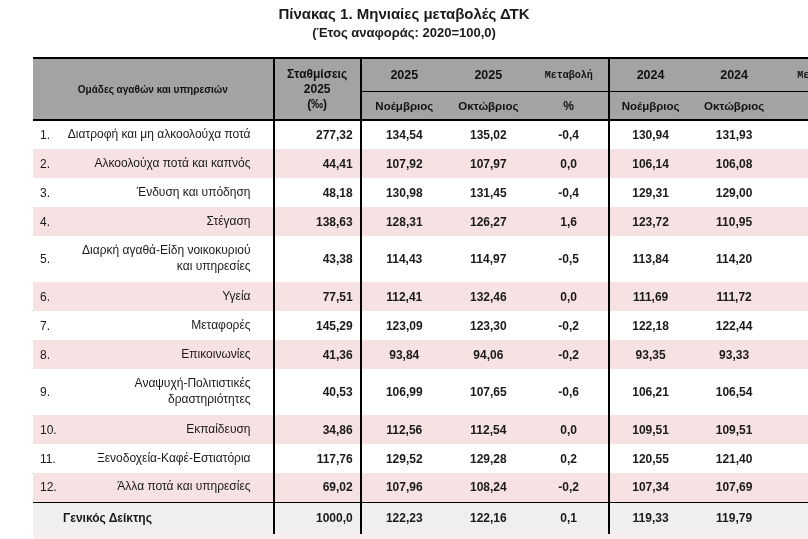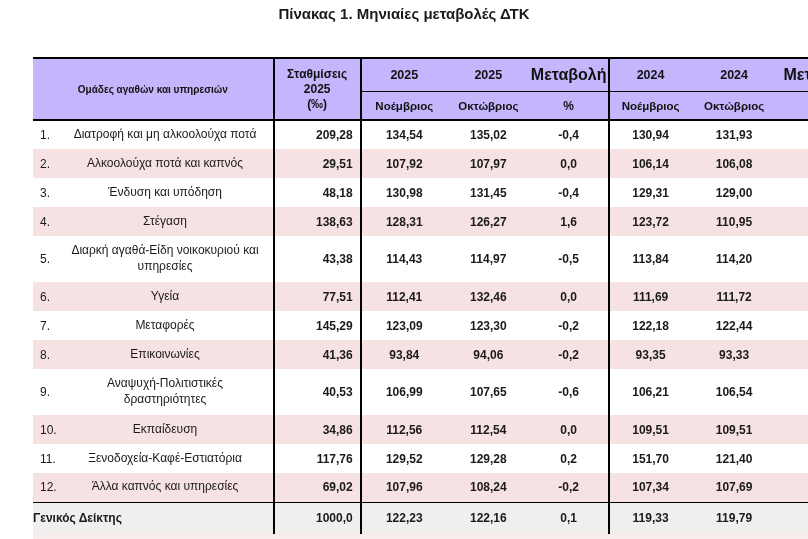--- a/index.html
+++ b/index.html
@@ -21,61 +21,62 @@
     overflow:hidden;
   }
   table {
     border-collapse:collapse;
     table-layout:fixed;
     width:833px;
     border-top:2.5px solid #000;
   }
   th, td { padding:0; vertical-align:middle; }
 
-  thead th { background:#c4b5fd; font-weight:700; color:#111; }
+  thead th { background:#a3a3a3; font-weight:700; color:#111; }
   .hrow1 th { height:32px; }
   .hrow2 th { height:27px; }
   .c-groups { font-size:10px; }
   .c-weight { font-size:12px; line-height:1.25; white-space:pre-line; }
   .c-year   { font-size:12.5px; border-bottom:1.5px solid #000; }
-  .c-chg    { font-size:16px; border-bottom:1.5px solid #000; }
+  .c-chg    { font-size:10px; border-bottom:1.5px solid #000;font-family:Liberation Mono, monospace; }
   .c-month  { font-size:11.5px;text-align:center; }
   .c-pct    { font-size:12px; }
   .hb { border-bottom:2.5px solid #000; }
   .bL2 { border-left:2px solid #000; }
 
   tbody td { font-size:12px; background:#ffffff; }
   tbody tr { height:29px; }
   tbody tr.tall { height:46px; }
   tbody tr.shade td { background:#f6e2e2; }
   td.num    { text-align:left; padding-left:7px; }
-  td.label  { text-align:center; padding-right:7px; line-height:1.3; }
+  td.label  { text-align:right; padding-right:22px; line-height:1.3; }
   td.weight { text-align:right; padding-right:7px; font-weight:700; }
   td.val    { text-align:center; font-weight:700; }
 
   tfoot td {
     background:#f1eeee;
     border-top:1.5px solid #000;
     border-bottom:3px solid #000;
     font-weight:700;
     height:31px;
     font-size:12px;
   }
-  tfoot td.tlabel { text-align:left; }
+  tfoot td.tlabel { text-align:left; padding-left:30px; }
 
   .bottom-strip {
     position:absolute; left:33px; top:534px; width:775px; height:5px;
     background:#f8eeee;
   }
 </style>
 </head>
 <body>
 
 <div class="titles">
   <div class="title-main">Πίνακας 1. Μηνιαίες μεταβολές ΔΤΚ</div>
+  <div class="title-sub">(Έτος αναφοράς: 2020=100,0)</div>
 </div>
 
 <div class="twrap">
   <table>
     <colgroup>
       <col style="width:30px">
         <col style="width:199px">
         <col style="width:83px">
       <col style="width:82px">
         <col style="width:79px">
@@ -103,32 +104,32 @@
         <th class="c-pct hb">%</th>
         <th class="c-month hb bL2">Νοέμβριος</th>
         <th class="c-month hb">Οκτώβριος</th>
         <th class="c-pct hb">%</th>
       </tr>
     </thead>
     <tbody>
         <tr>
     <td class="num">1.</td>
     <td class="label">Διατροφή και μη αλκοολούχα ποτά</td>
-    <td class="weight bL2">209,28</td>
+    <td class="weight bL2">277,32</td>
     <td class="val bL2">134,54</td>
     <td class="val">135,02</td>
     <td class="val">-0,4</td>
     <td class="val bL2">130,94</td>
     <td class="val">131,93</td>
     <td class="val">-0,7</td>
   </tr>
         <tr class="shade">
     <td class="num">2.</td>
     <td class="label">Αλκοολούχα ποτά και καπνός</td>
-    <td class="weight bL2">29,51</td>
+    <td class="weight bL2">44,41</td>
     <td class="val bL2">107,92</td>
     <td class="val">107,97</td>
     <td class="val">0,0</td>
     <td class="val bL2">106,14</td>
     <td class="val">106,08</td>
     <td class="val">0,1</td>
   </tr>
         <tr>
     <td class="num">3.</td>
     <td class="label">Ένδυση και υπόδηση</td>
@@ -217,27 +218,27 @@
     <td class="val">109,51</td>
     <td class="val">0,0</td>
   </tr>
         <tr>
     <td class="num">11.</td>
     <td class="label">Ξενοδοχεία-Καφέ-Εστιατόρια</td>
     <td class="weight bL2">117,76</td>
     <td class="val bL2">129,52</td>
     <td class="val">129,28</td>
     <td class="val">0,2</td>
-    <td class="val bL2">151,70</td>
+    <td class="val bL2">120,55</td>
     <td class="val">121,40</td>
     <td class="val">-0,7</td>
   </tr>
         <tr class="shade">
     <td class="num">12.</td>
-    <td class="label">Άλλα καπνός και υπηρεσίες</td>
+    <td class="label">Άλλα ποτά και υπηρεσίες</td>
     <td class="weight bL2">69,02</td>
     <td class="val bL2">107,96</td>
     <td class="val">108,24</td>
     <td class="val">-0,2</td>
     <td class="val bL2">107,34</td>
     <td class="val">107,69</td>
     <td class="val">-0,3</td>
   </tr>
       </tbody>
     <tfoot>

